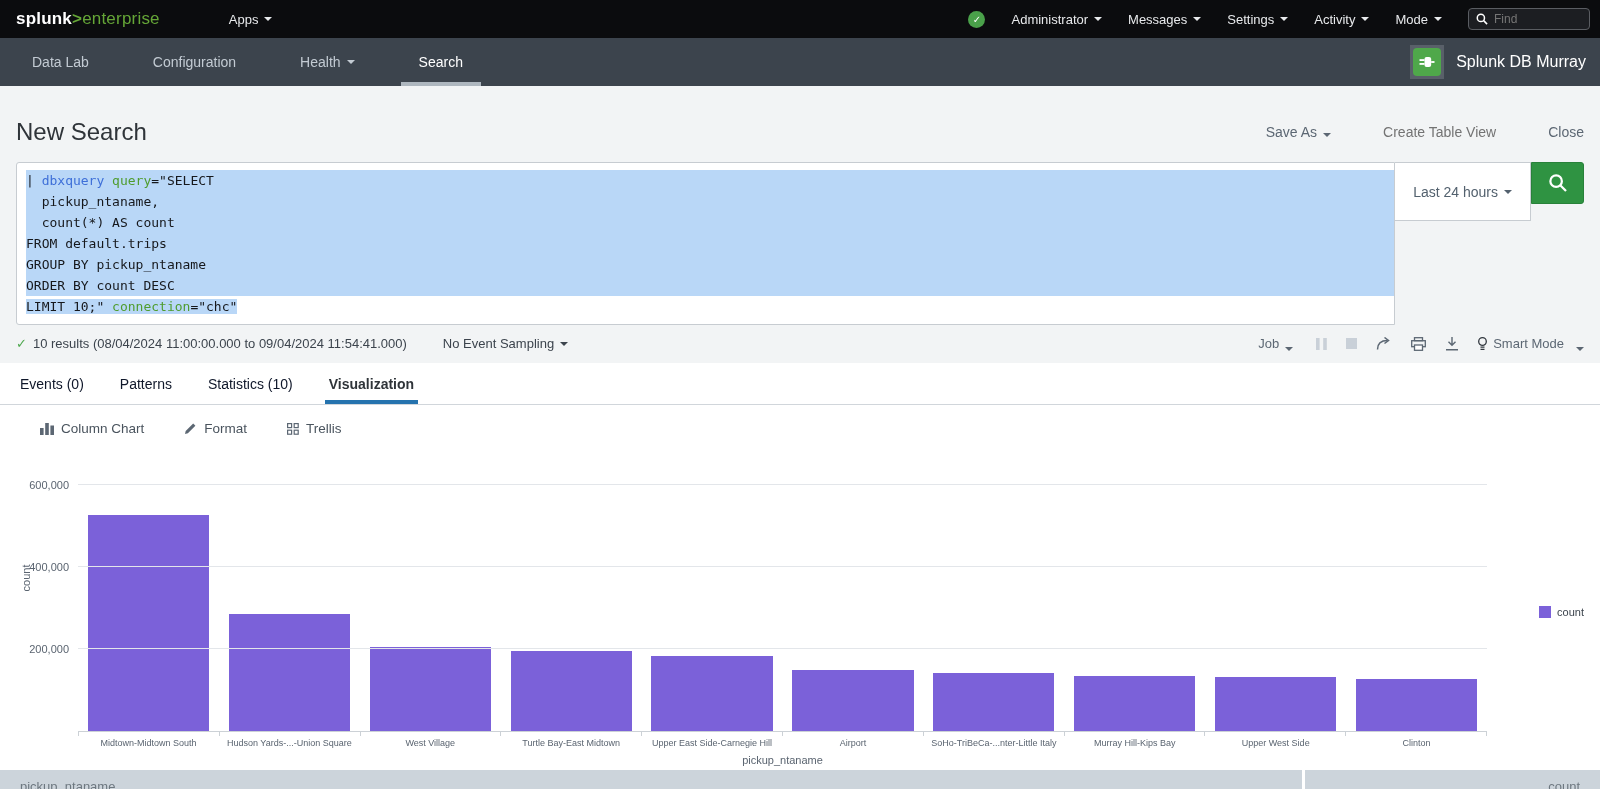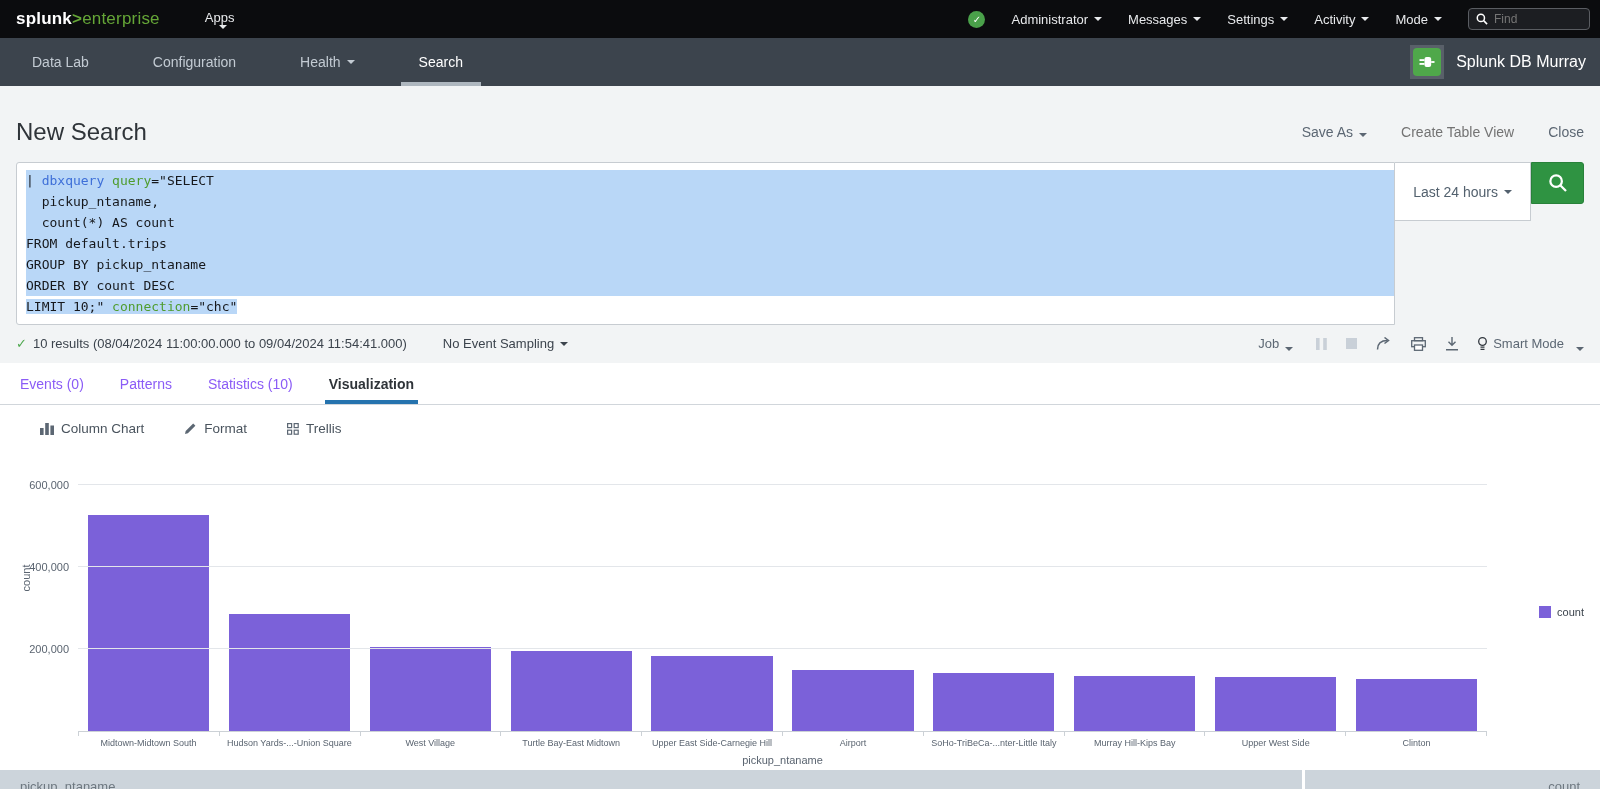--- a/index.html
+++ b/index.html
@@ -7,21 +7,21 @@
     font-family:"Liberation Sans", sans-serif; color:#31373e; }
 
   
   .topbar { height:38px; background:#0b0c0e; display:flex; align-items:center;
     color:#e8eaec; font-size:13px; }
   .logo { margin-left:16px; font-size:17px; letter-spacing:.2px; cursor:pointer; }
   .logo .sp { color:#fff; font-weight:bold; }
   .logo .gt { color:#65a637; font-weight:bold; }
   .logo .ent { color:#65a637; font-weight:300; }
   .topbar-item { display:flex; align-items:center; cursor:pointer; white-space:nowrap; }
-  .apps { margin-left:45px;flex-direction:column; }
+  .apps { margin-left:69px; }
   .topbar-right { margin-left:auto; display:flex; align-items:center; gap:26px; margin-right:10px; }
   .caret { display:inline-block; width:0; height:0; border-left:4px solid transparent;
     border-right:4px solid transparent; border-top:4px solid currentColor; margin-left:6px; }
   .badge-ok { width:17px; height:17px; border-radius:50%; background:#4aa14a; color:#fff;
     font-size:10px; display:flex; align-items:center; justify-content:center; }
   .findbox { display:flex; align-items:center; background:#1c1e22; border:1px solid #5a5d62;
     border-radius:4px; height:22px; width:122px; padding:0 7px; gap:6px; }
   .findbox input { background:transparent; border:none; outline:none; color:#c6c9cc;
     font-size:12px; width:85px; font-family:"Liberation Sans", sans-serif; }
 
@@ -36,21 +36,21 @@
   .plug-tile { width:34px; height:34px; background:#596069; display:flex; align-items:center;
     justify-content:center; }
   .plug-green { width:28px; height:28px; background:#4fa84a; border-radius:4px; display:flex;
     align-items:center; justify-content:center; }
   .app-name { color:#fff; font-size:16px; }
 
   
   .grayzone { background:#f2f4f5; }
   .page-head { display:flex; align-items:center; padding:32px 16px 16px 16px; }
   .page-title { font-size:24px; font-weight:500; color:#2f3439; }
-  .head-actions { margin-left:auto; display:flex; align-items:center; gap:34px; font-size:14px; color:#5c6773; }
+  .head-actions { margin-left:auto; display:flex; align-items:center; gap:52px; font-size:14px; color:#5c6773; }
   .head-actions .disabled { color:#737373; cursor:default; }
   .head-actions span { cursor:pointer; }
 
   
   .search-row { display:flex; align-items:flex-start; margin:0 16px; }
   .query-box { flex:1; background:#fff; border:1px solid #c7ccd1; border-radius:3px 0 0 3px;
     min-height:161px; padding:7px 0 7px 9px;
     font-family:"DejaVu Sans Mono", monospace; font-size:13px; line-height:21px; color:#16181c;
     white-space:pre; cursor:text; }
   .query-line .sel-block { display:block; background:#b9d7f7; width:100%; }
@@ -68,21 +68,21 @@
   .check { color:#4fa84f; margin-right:6px; font-size:13px; }
   .sampling { margin-left:36px; display:flex; align-items:center; cursor:pointer; }
   .results-actions { margin-left:auto; display:flex; align-items:center; gap:19px; color:#5c6773; }
   .results-actions .act { display:flex; align-items:flex-end; cursor:pointer; }
   .job { margin-right:4px; }
   .smart { gap:6px; }
 
   
   .tabs-bar { background:#fff; border-bottom:1px solid #d1d6db; display:flex; padding:0 16px;
     font-size:14px; height:42px; }
-  .rtab { display:flex; align-items:center; padding:0 4px; margin-right:28px; color:#8b5cf6;
+  .rtab { display:flex; align-items:center; padding:0 4px; margin-right:28px; color:#0f172a;
     cursor:pointer; position:relative; white-space:nowrap; }
   .rtab.active { color:#2f3439; font-weight:bold; }
   .rtab-underline { position:absolute; bottom:0; left:0; right:0; height:4px; background:#2573ae; }
 
   
   .viz-toolbar { display:flex; align-items:center; padding:16px 16px 10px 40px; gap:40px;
     font-size:13.5px; color:#4a545e; }
   .viz-tool { display:flex; align-items:center; gap:7px; cursor:pointer; }
 
   

